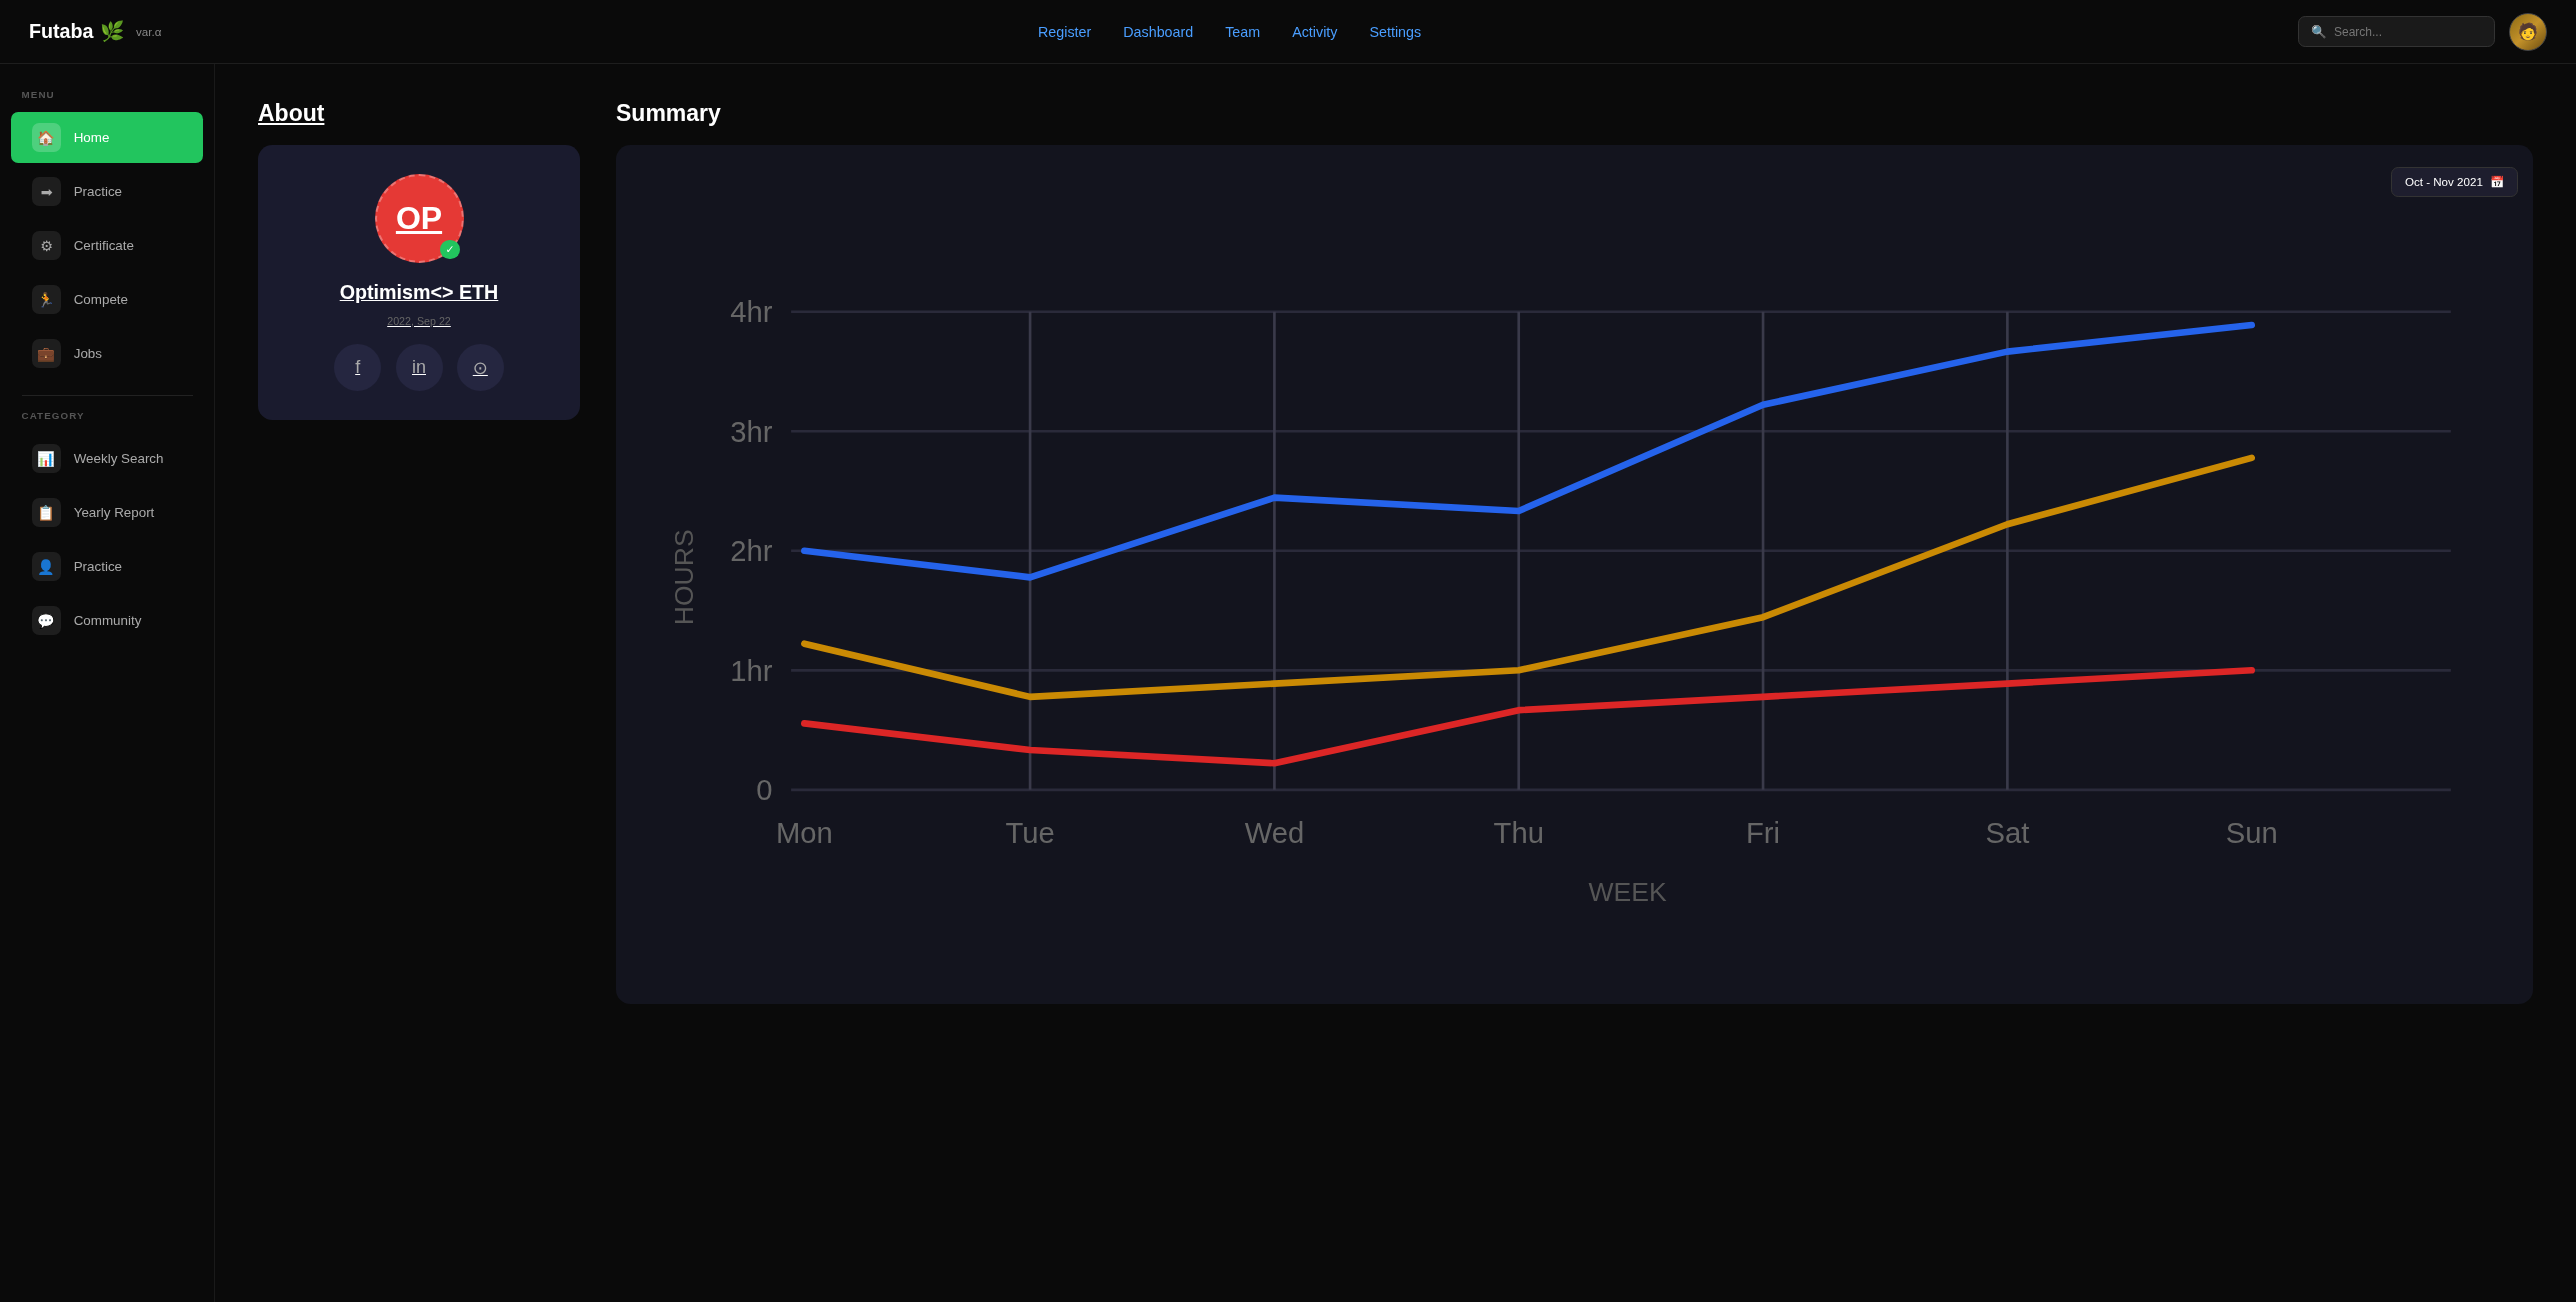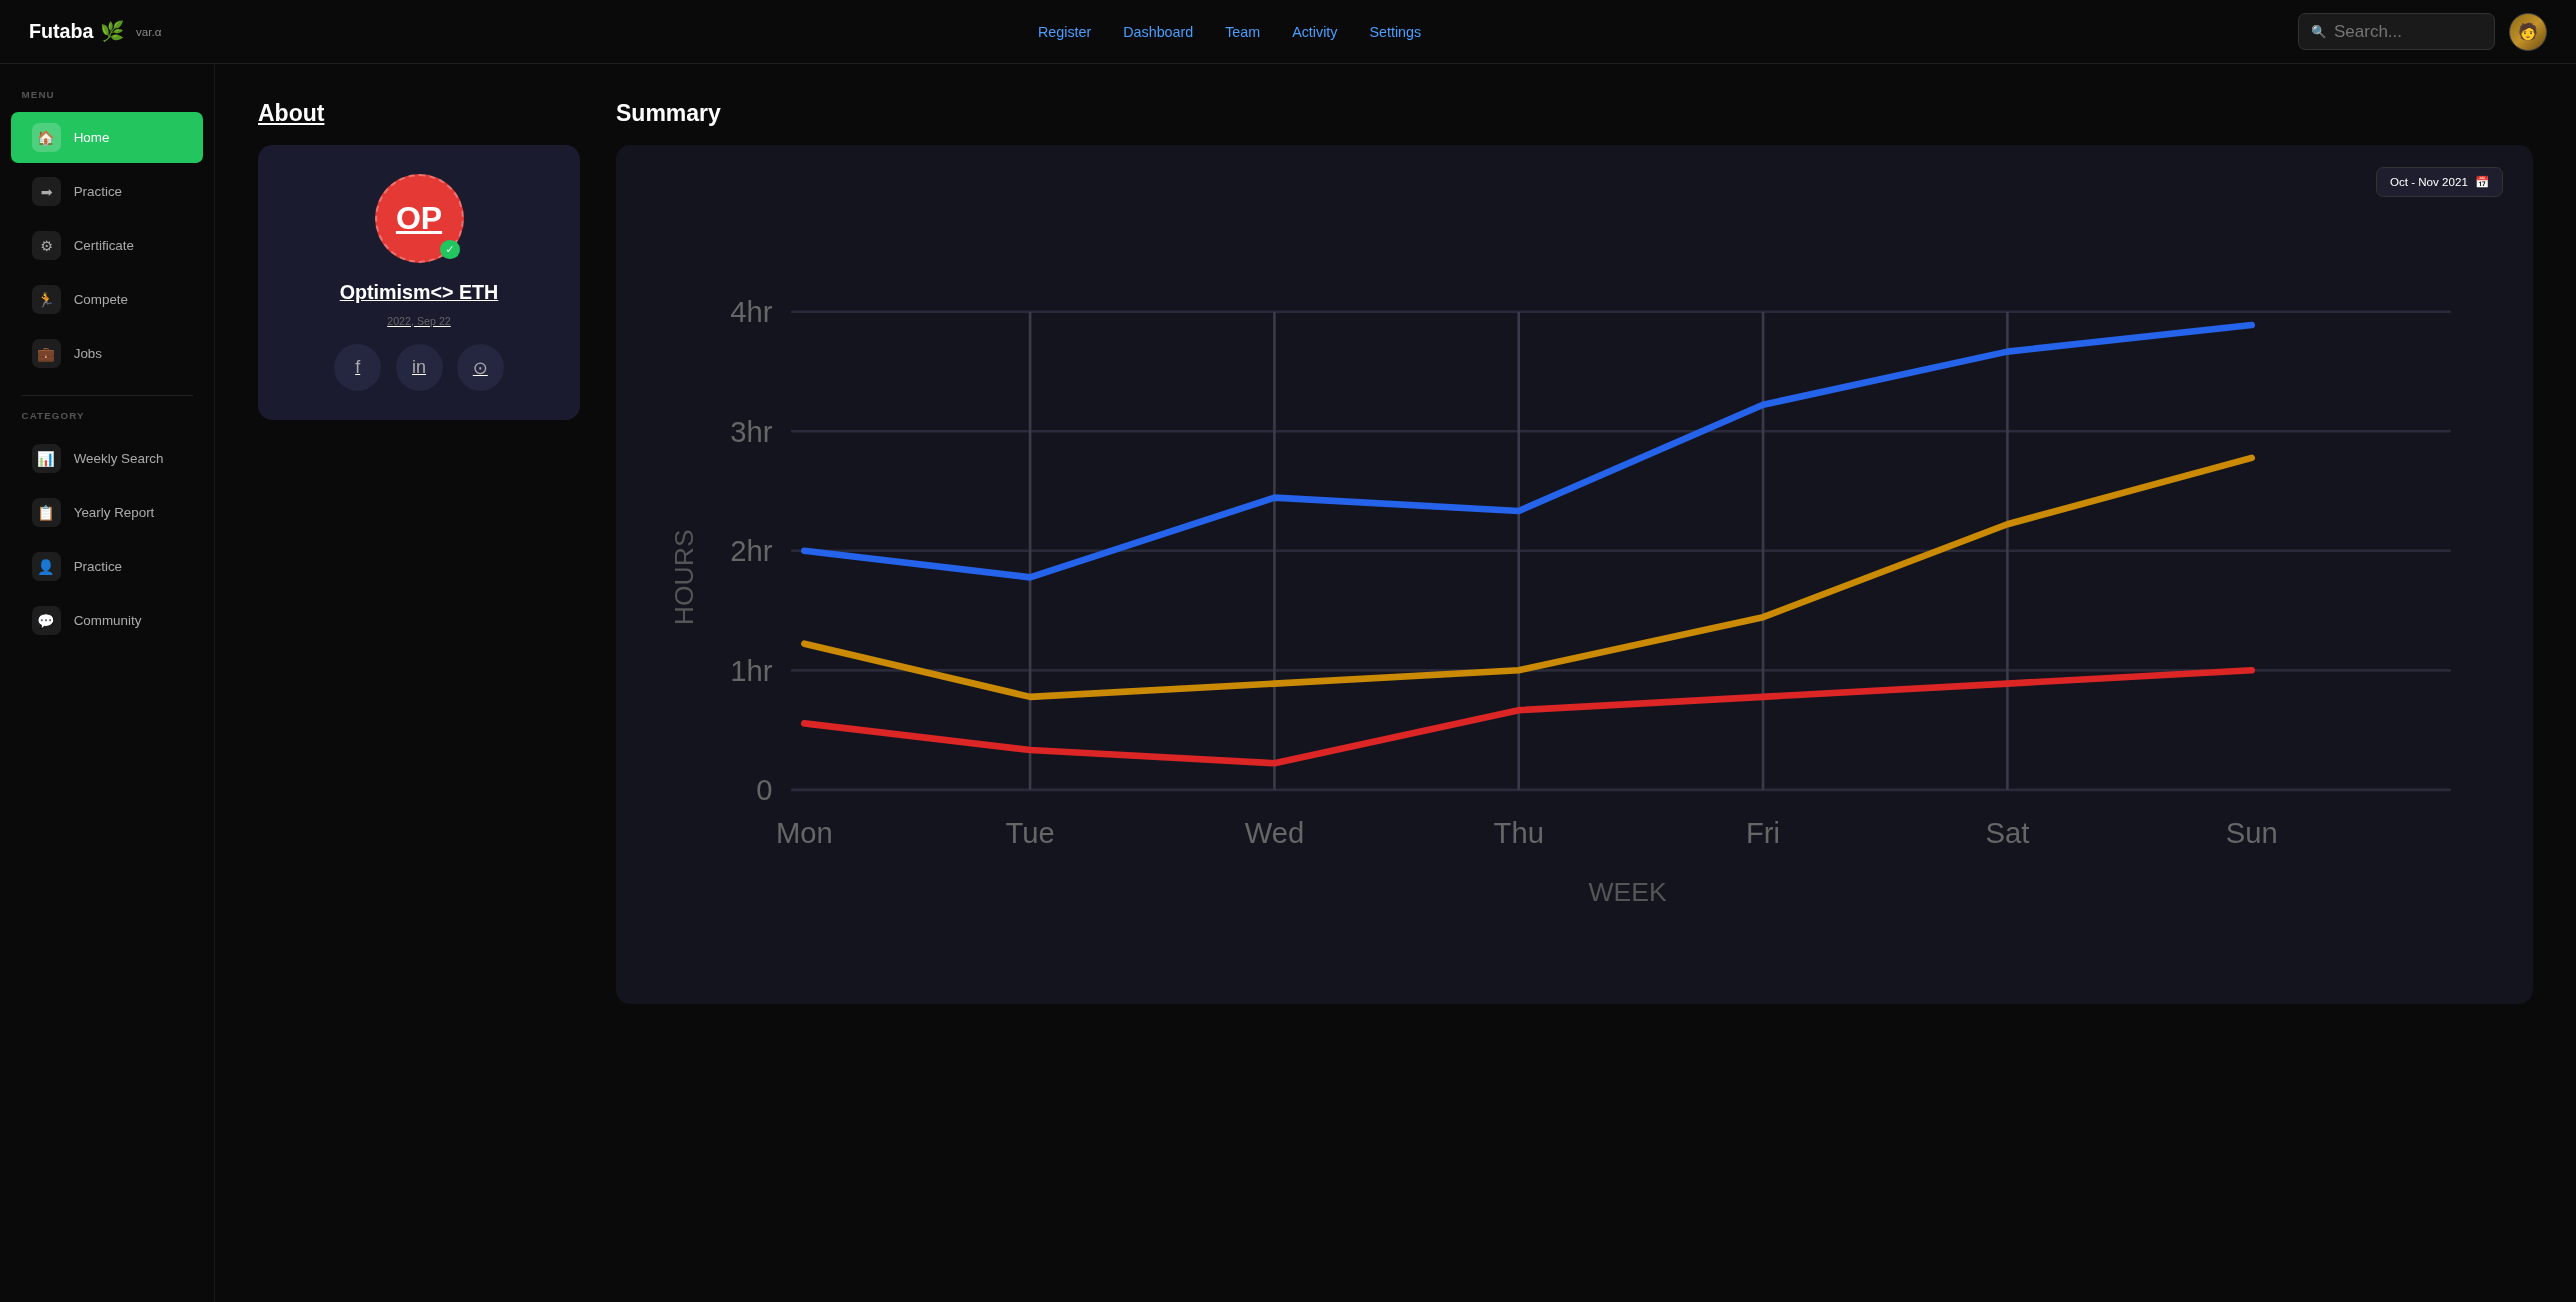--- a/index.html
+++ b/index.html
@@ -66,21 +66,21 @@
       border-radius: 7.2px;
       padding: 7.2px 12.5px;
       gap: 7.2px;
       width: 197px;
     }
     .search-box input {
       background: none;
       border: none;
       outline: none;
       color: #5eead4;
-      font-size: 17px;
+      font-size: 12px;
       width: 100%;
     }
     .search-icon-svg { color: #666; font-size: 12.5px; }
     .avatar {
       width: 38px;
       height: 38px;
       border-radius: 50%;
       background: linear-gradient(135deg, #8b6914, #c4922a, #6b4c10);
       overflow: hidden;
       cursor: pointer;
@@ -253,21 +253,21 @@
     .summary-card {
       background: #13141e;
       border-radius: 14.3px;
       padding: 25px 29px;
       position: relative;
       min-height: 340px;
     }
     .date-range-badge {
       position: absolute;
       top: 21.5px;
-      right: 30px;
+      right: 15px;
       display: flex;
       align-items: center;
       gap: 7.2px;
       background: #1e1e2e;
       border: 0.9px solid #333;
       border-radius: 7.2px;
       padding: 7.2px 12.5px;
       font-size: 11.6px;
       color: #fff;
       cursor: pointer;

